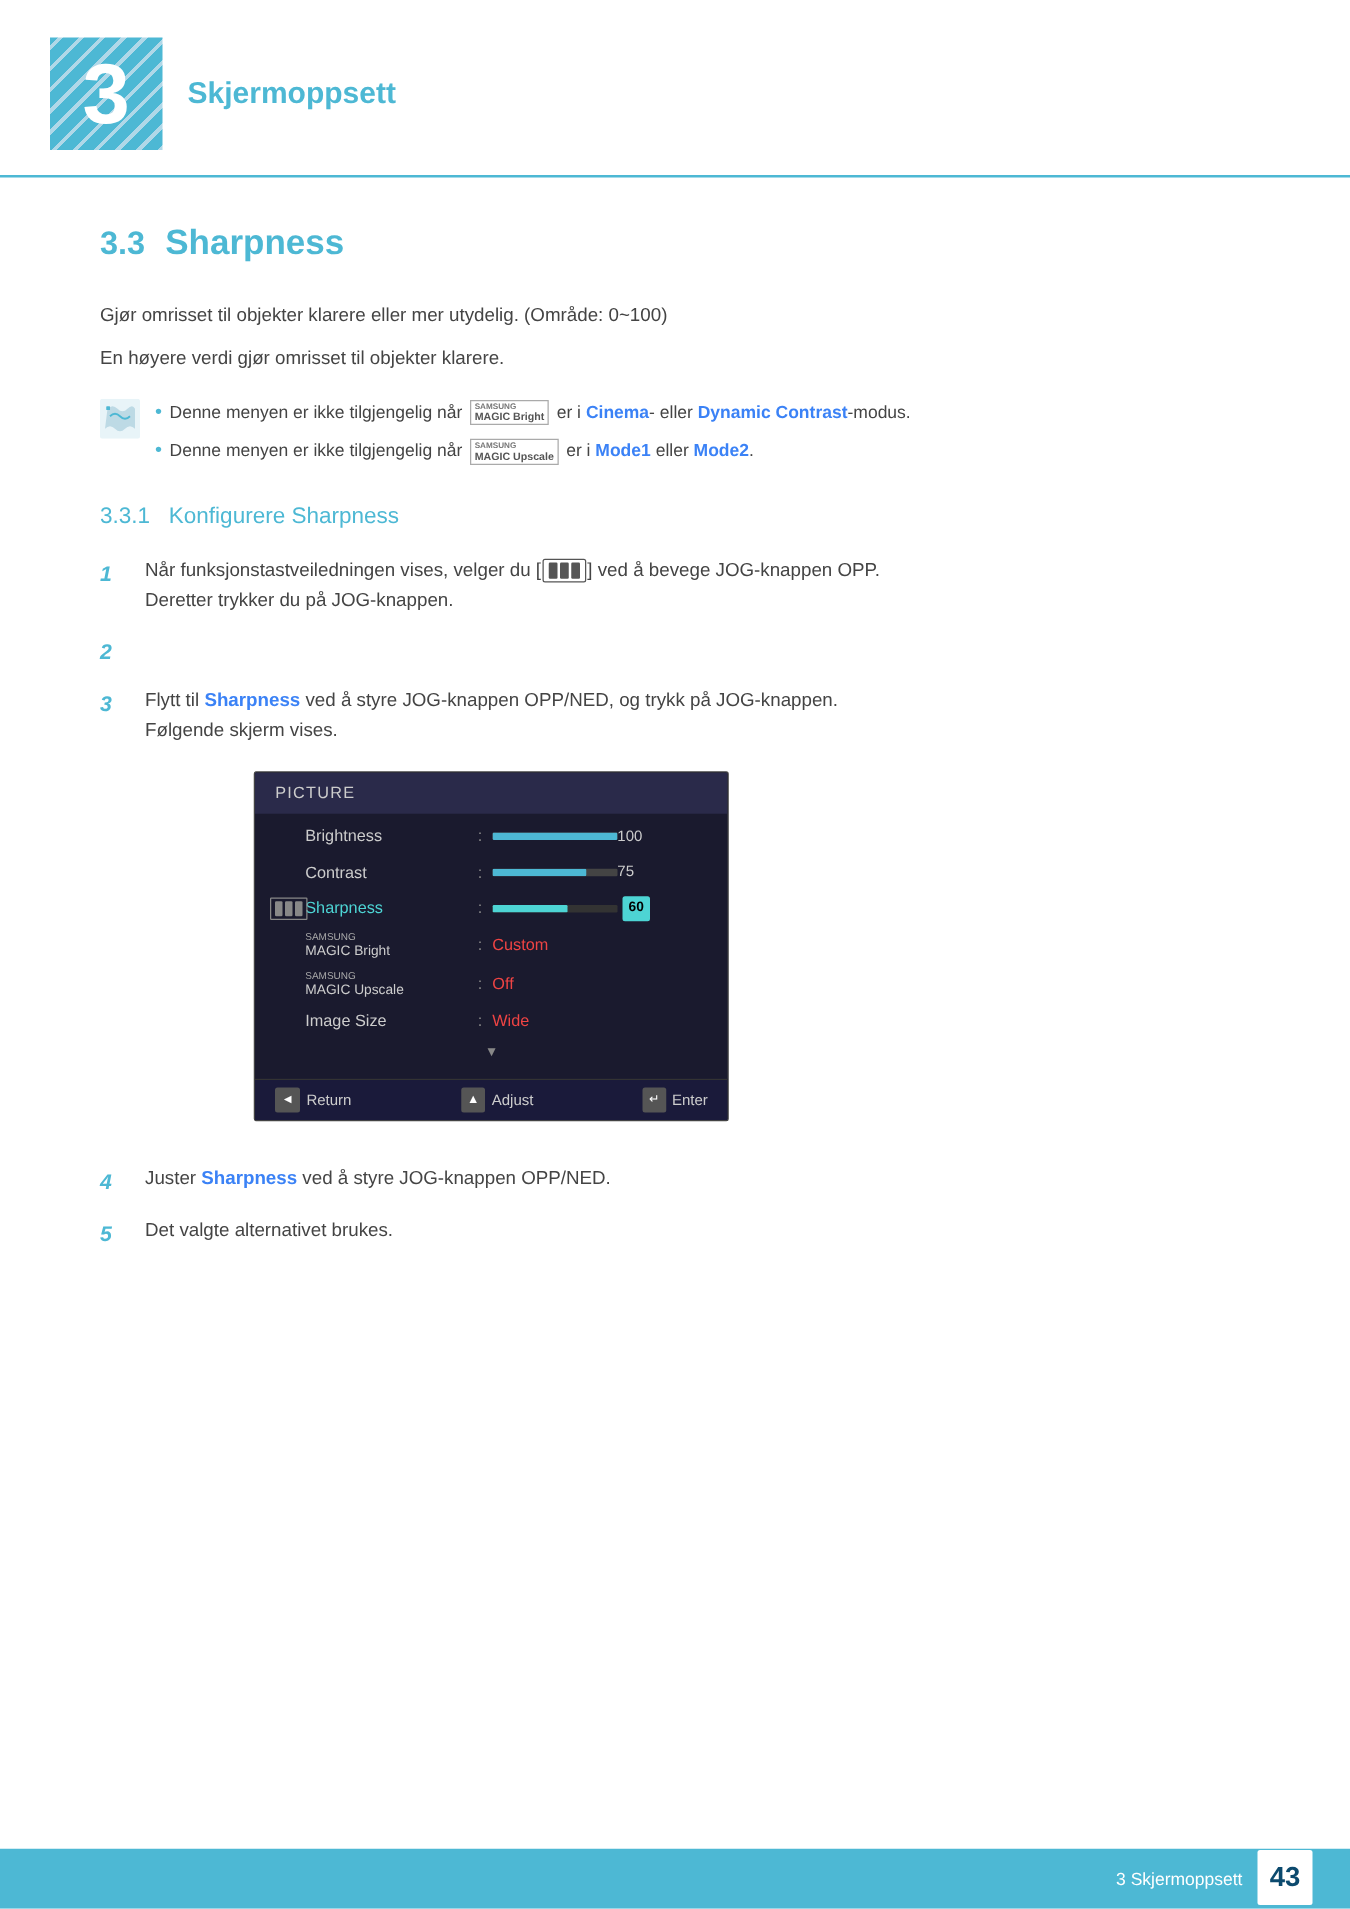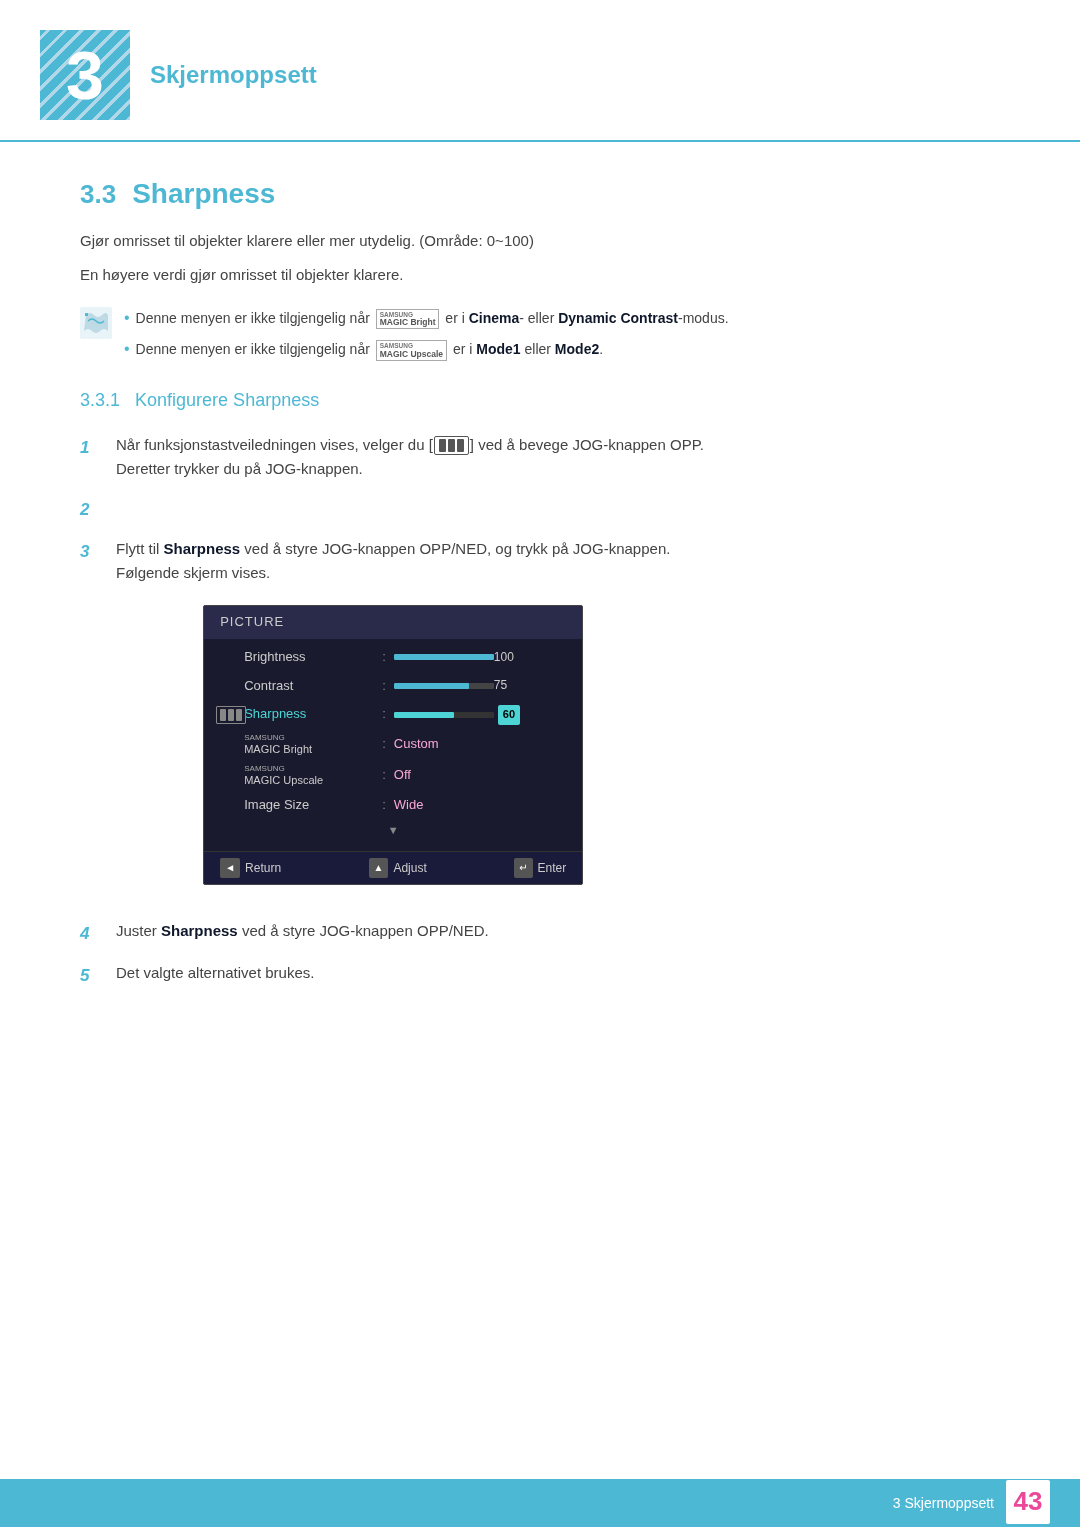--- a/index.html
+++ b/index.html
@@ -68,21 +68,21 @@
     
     .content {
       padding: 0 80px 80px 80px;
     }
 
     
     .section-heading {
       display: flex;
       align-items: baseline;
       gap: 16px;
-      margin-bottom: 12px;
+      margin-bottom: 24px;
     }
 
     .section-number {
       font-size: 26px;
       font-weight: bold;
       color: #4db8d4;
     }
 
     .section-title {
       font-size: 28px;
@@ -125,21 +125,21 @@
       align-items: baseline;
       gap: 6px;
     }
 
     .note-bullet {
       color: #4db8d4;
       font-size: 16px;
       flex-shrink: 0;
     }
     .text-bold { font-weight: bold; }
-    .text-blue { color: #0f172a; }
+    .text-blue { color: #3b82f6; }
 
     
     .subsection-heading {
       color: #4db8d4;
       font-size: 18px;
       font-weight: normal;
       margin: 24px 0 18px 0;
     }
 
     
@@ -211,21 +211,21 @@
     .osd-row-label {
       min-width: 130px;
     }
 
     .osd-row-colon {
       margin: 0 8px;
       color: #888;
     }
 
     .osd-row-value {
-      color: #f9a8d4;
+      color: #ef4444;
     }
 
     
     .osd-bar-container {
       display: flex;
       align-items: center;
       gap: 0;
     }
 
     .osd-bar-track {
@@ -308,22 +308,22 @@
     }
 
     .footer-chapter {
       color: white;
       font-size: 14px;
       margin-right: 12px;
     }
 
     .footer-page {
       background: white;
-      color: #ec4899;
-      font-size: 26px;
+      color: #0c4a6e;
+      font-size: 22px;
       font-weight: bold;
       width: 44px;
       height: 44px;
       display: flex;
       align-items: center;
       justify-content: center;
       border-radius: 2px;
       margin-bottom: 2px;
     }
 

